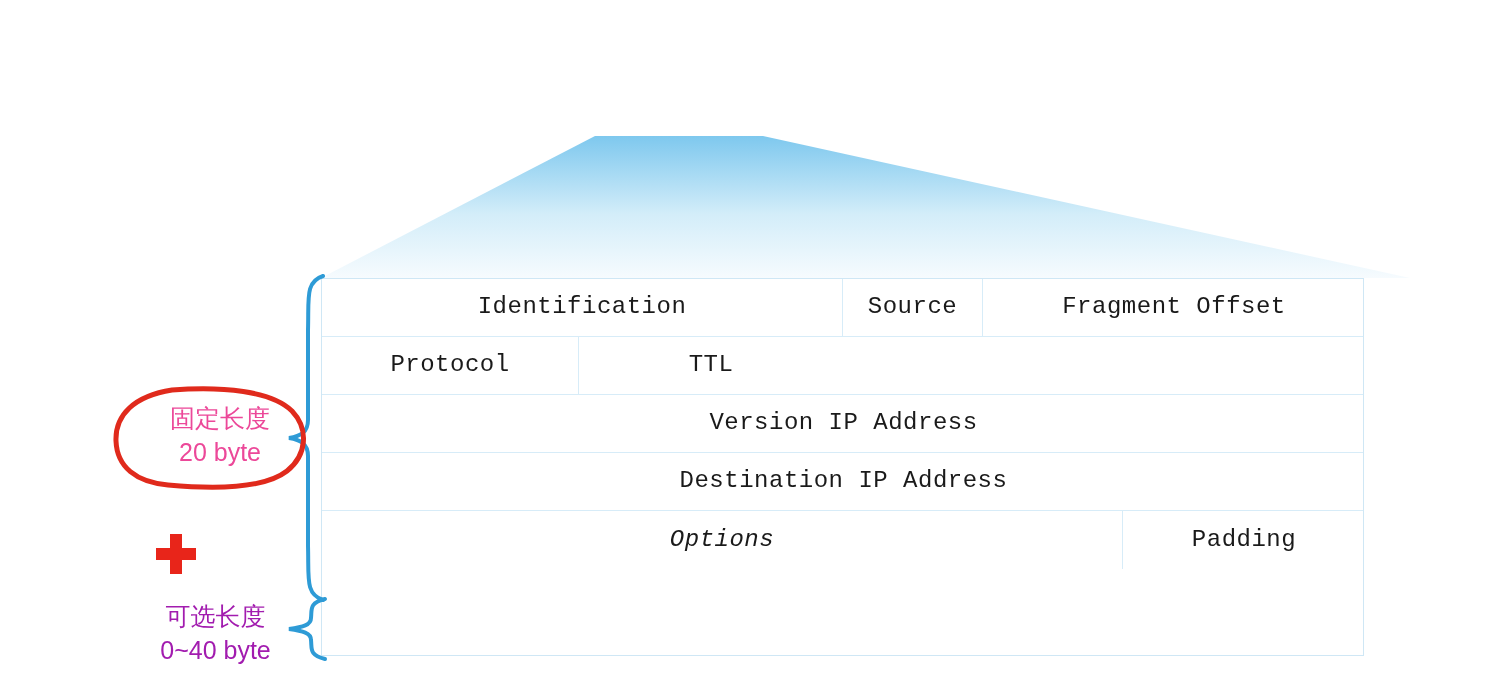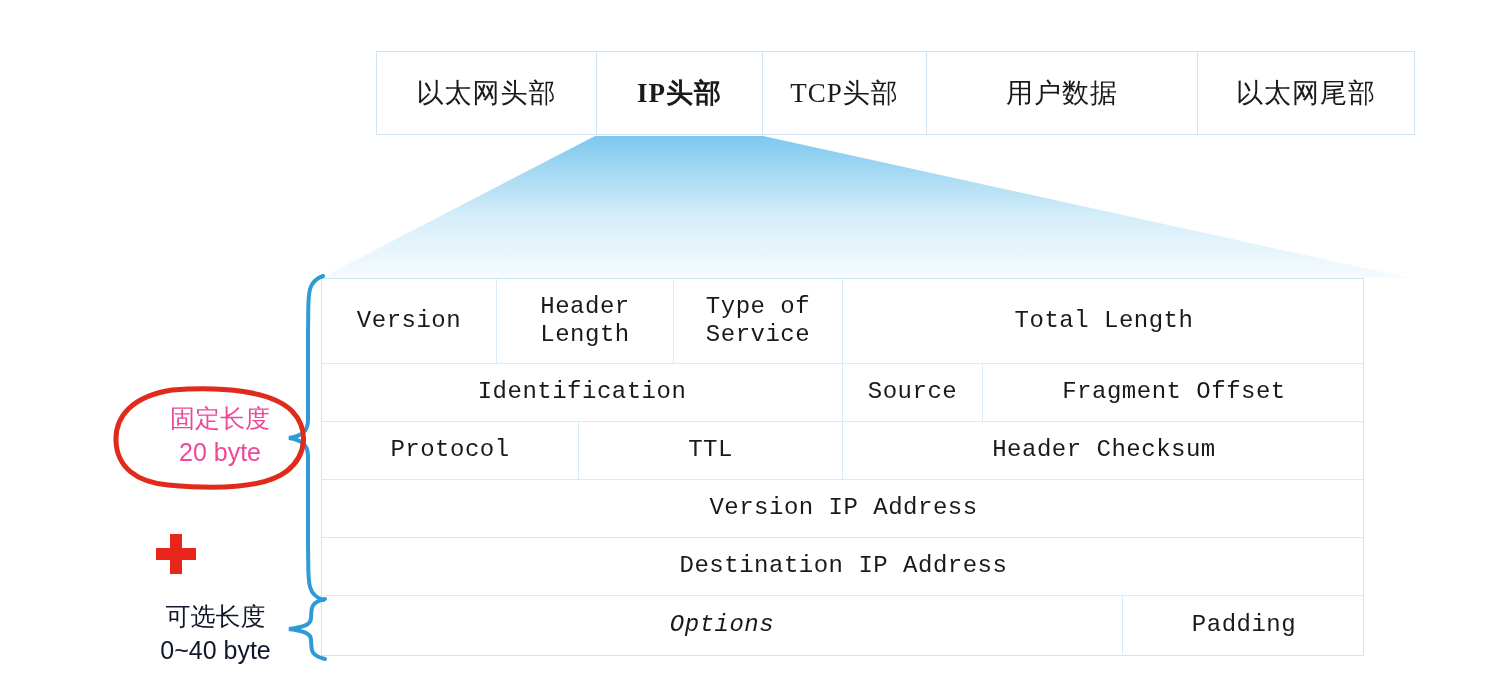--- a/index.html
+++ b/index.html
@@ -87,79 +87,53 @@
     line-height:1.34;
     white-space:pre-line;
   }
   .label-opt{
     position:absolute;
     left:128px;top:600px;
     width:175px;
     text-align:center;
     font-family:"Liberation Sans","DejaVu Sans",sans-serif;
     font-size:25px;
-    color:#0f172a;
+    color:#a21caf;
     line-height:1.34;
     white-space:pre-line;
   }
   .ellipse-red{position:absolute;left:112px;top:385px;width:200px;height:106px;}
   .plus-red{position:absolute;left:152px;top:530px;width:48px;height:48px;}
 </style>
 </head>
 <body>
 
 <div id="stage">
 
-  <div class="enc-bar" id="enc-bar">
-      <div class="enc-cell" style="width: 221px;">
-        <span>以太网头部</span>
-      </div>
-      <div class="enc-cell bold" style="width: 167px;">
-        <span>IP头部</span>
-      </div>
-      <div class="enc-cell" style="width: 165px;">
-        <span>TCP头部</span>
-      </div>
-      <div class="enc-cell" style="width: 272px;">
-        <span>用户数据</span>
-      </div>
-      <div class="enc-cell" style="width: 218px;">
-        <span>以太网尾部</span>
-      </div>
-    </div>
 
   <svg class="funnel" viewBox="0 0 1110 146" preserveAspectRatio="none">
     <defs>
       <linearGradient id="funnelGrad" x1="0" y1="0" x2="0" y2="1">
         <stop offset="0%" stop-color="#7ec8ee"></stop>
         <stop offset="55%" stop-color="#d3edf9"></stop>
         <stop offset="100%" stop-color="#f6fbfe"></stop>
       </linearGradient>
     </defs>
     <polygon points="295,2 463,2 1110,144 21,144" fill="url(#funnelGrad)"></polygon>
   </svg>
 
   <div class="ip-table" id="ip-table">
-      <div class="ip-row tall" style="height: 85px;">
-        <div class="ip-cell" style="width: 175px; flex: 0 0 175px;"><span>Version</span></div>
-        <div class="ip-cell" style="width: 177px; flex: 0 0 177px;"><span>Header
-Length</span></div>
-        <div class="ip-cell" style="width: 169px; flex: 0 0 169px;"><span>Type of
-Service</span></div>
-        <div class="ip-cell" style="width: 522px; flex: 0 0 522px;"><span>Total Length</span></div>
-      </div>
       <div class="ip-row" style="height: 58px;">
         <div class="ip-cell" style="width: 521px; flex: 0 0 521px;"><span>Identification</span></div>
         <div class="ip-cell" style="width: 140px; flex: 0 0 140px;"><span>Source</span></div>
         <div class="ip-cell" style="width: 382px; flex: 0 0 382px;"><span>Fragment Offset</span></div>
       </div>
       <div class="ip-row" style="height: 58px;">
         <div class="ip-cell" style="width: 257px; flex: 0 0 257px;"><span>Protocol</span></div>
         <div class="ip-cell" style="width: 264px; flex: 0 0 264px;"><span>TTL</span></div>
-        <div class="ip-cell" style="width: 522px; flex: 0 0 522px;"><span>Header Checksum</span></div>
       </div>
       <div class="ip-row" style="height: 58px;">
         <div class="ip-cell" style="width: 1043px; flex: 0 0 1043px;"><span>Version IP Address</span></div>
       </div>
       <div class="ip-row" style="height: 58px;">
         <div class="ip-cell" style="width: 1043px; flex: 0 0 1043px;"><span>Destination IP Address</span></div>
       </div>
       <div class="ip-row" style="height: 58px;">
         <div class="ip-cell" style="width: 801px; flex: 0 0 801px; font-style: italic;"><span>Options</span></div>
         <div class="ip-cell" style="width: 242px; flex: 0 0 242px;"><span>Padding</span></div>

